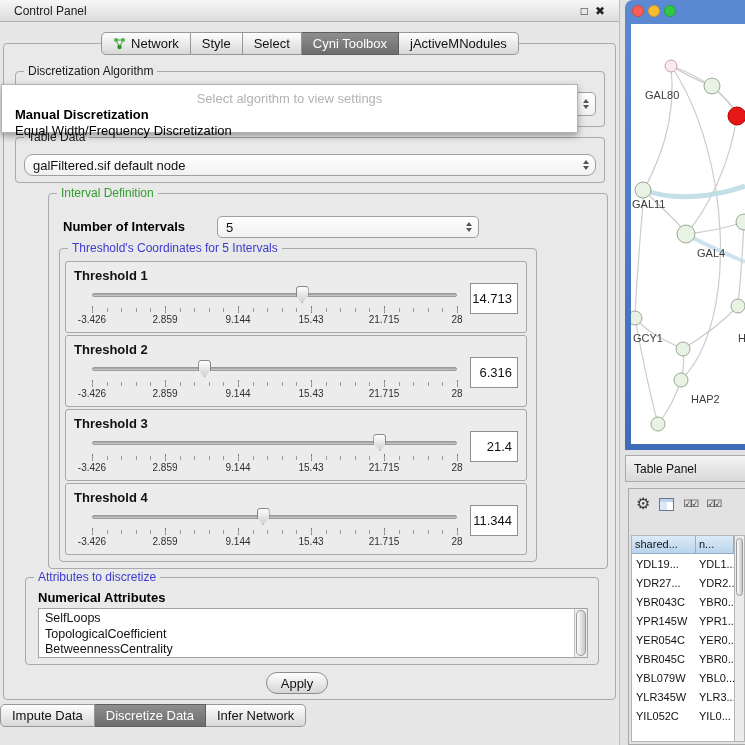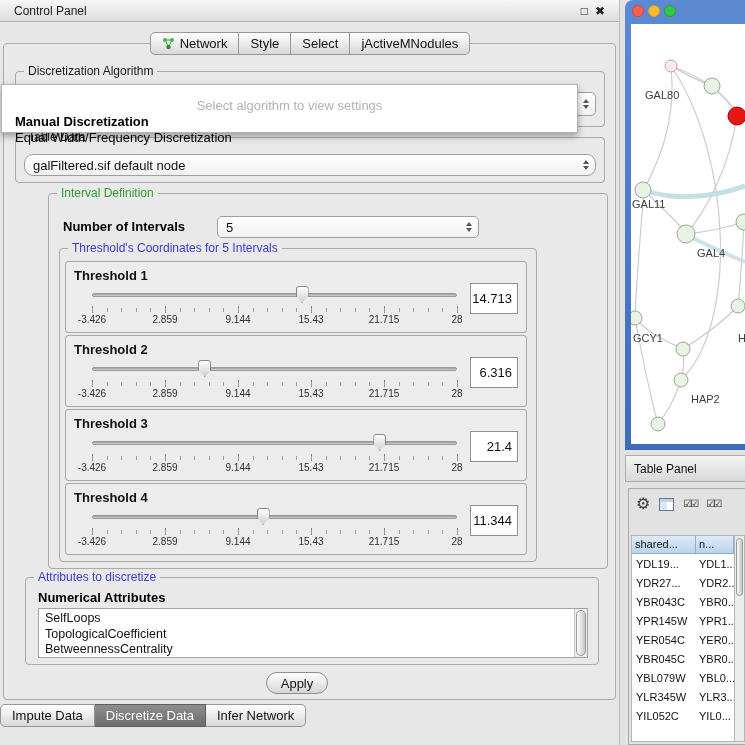--- a/index.html
+++ b/index.html
@@ -27,21 +27,21 @@
   .gt.green { color:#2f9e2f; }
   .gt.blue { color:#3b3bd0; }
 
   .combo { position:absolute; background:linear-gradient(#ffffff,#f1f1f1); border:1px solid #9f9f9f; border-radius:5px; font-size:13px; color:#111; padding:0 22px 0 8px; display:flex; align-items:center; overflow:hidden; white-space:nowrap; }
   .stepper { position:absolute; right:6px; top:50%; transform:translateY(-50%); display:flex; flex-direction:column; gap:2px; }
   .stepper .up { width:0; height:0; border-left:3.5px solid transparent; border-right:3.5px solid transparent; border-bottom:4px solid #555; }
   .stepper .down { width:0; height:0; border-left:3.5px solid transparent; border-right:3.5px solid transparent; border-top:4px solid #555; }
 
   
   .popup { position:absolute; left:1px; top:84px; width:577px; height:49px; background:#fff; border:1px solid #b4b4b4; box-shadow:0 3px 7px rgba(0,0,0,0.35); z-index:50; }
-  .popup .ph { text-align:center; color:#b2b2b2; font-size:13px; margin-top:13px; }
+  .popup .ph { text-align:center; color:#b2b2b2; font-size:13px; margin-top:6px; }
   .popup .opt { font-size:13px; padding-left:13px; color:#000; margin-top:1px; line-height:15px; }
   .popup .opt.b { font-weight:bold; }
 
   
   .thr-row { position:absolute; left:5px; width:462px; height:72px; border:1px solid #a8a8a8; border-radius:3px; background:#ececec; }
   .thr-row.t1 { top:12px; } .thr-row.t2 { top:86px; } .thr-row.t3 { top:160px; } .thr-row.t4 { top:234px; }
   .th-label { position:absolute; left:8px; top:6px; font-weight:bold; font-size:13px; color:#111; }
   .slider { position:absolute; left:26px; top:24px; width:365px; height:18px; }
   .track { position:absolute; left:0; right:0; top:7px; height:4px; background:#c9c9c9; border:1px solid #9b9b9b; border-radius:2px; box-shadow:inset 0 1px 1px rgba(0,0,0,0.18); }
   .thumb { position:absolute; top:0; width:13px; height:17px; margin-left:-7px; background:linear-gradient(#fefefe,#d0d0d0); border:1px solid #868686; border-radius:3px; clip-path:polygon(0 0,100% 0,100% 58%,50% 100%,0 58%); }
@@ -249,20 +249,23 @@
               <circle cx="10" cy="3" r="2" fill="#4db34d"></circle>
               <circle cx="6.5" cy="10" r="2.2" fill="#2f8f2f"></circle>
           </svg>
           <span>Network</span>
         </div>
         <div class="tab">
             <span>Style</span>
           </div>
         <div class="tab">
             <span>Select</span>
+          </div>
+        <div class="tab selected">
+            <span>Cyni Toolbox</span>
           </div>
         <div class="tab">
             <span>jActiveMNodules</span>
           </div>
       </div>
     </div>
 
     <div class="popup">
       <div class="ph">Select algorithm to view settings</div>
       <div class="opt b">Manual Discretization</div>

